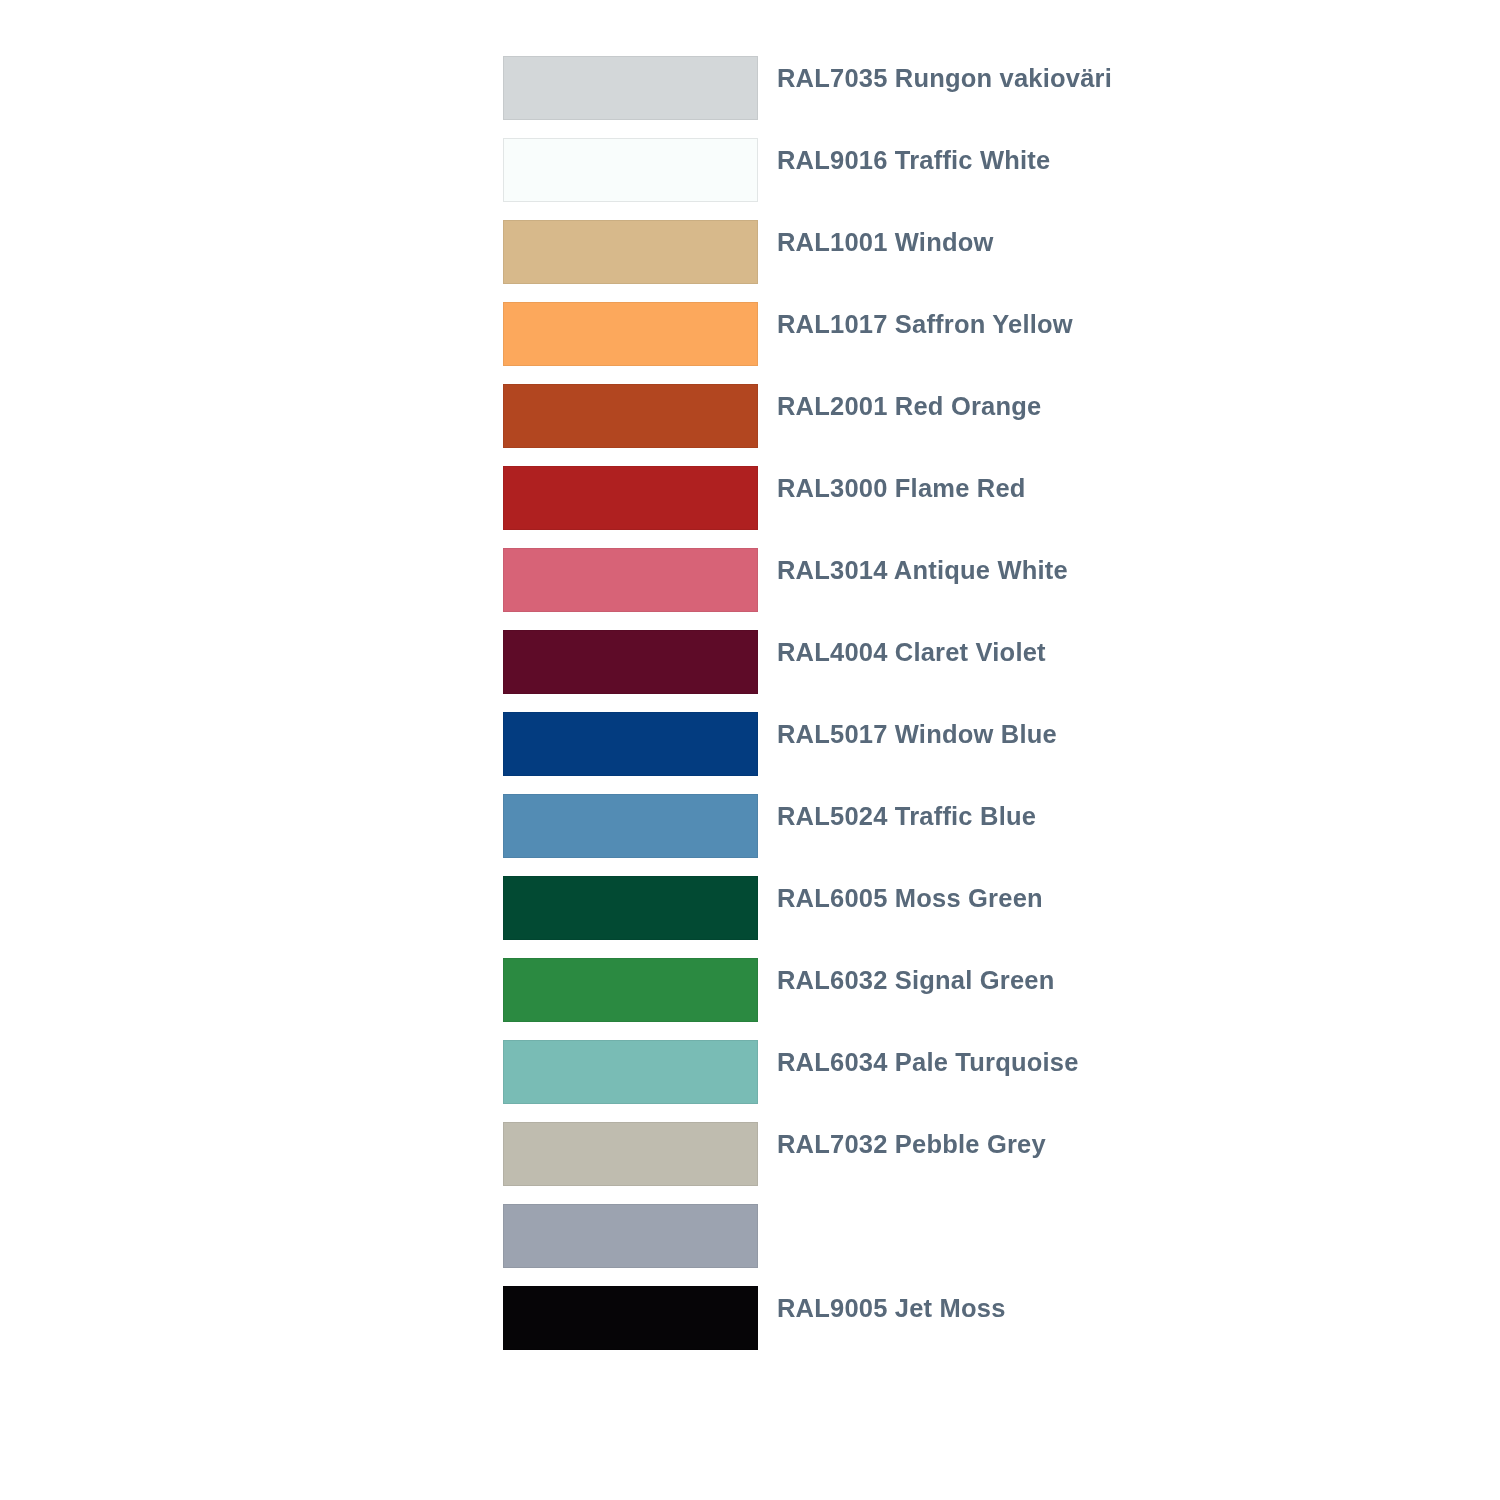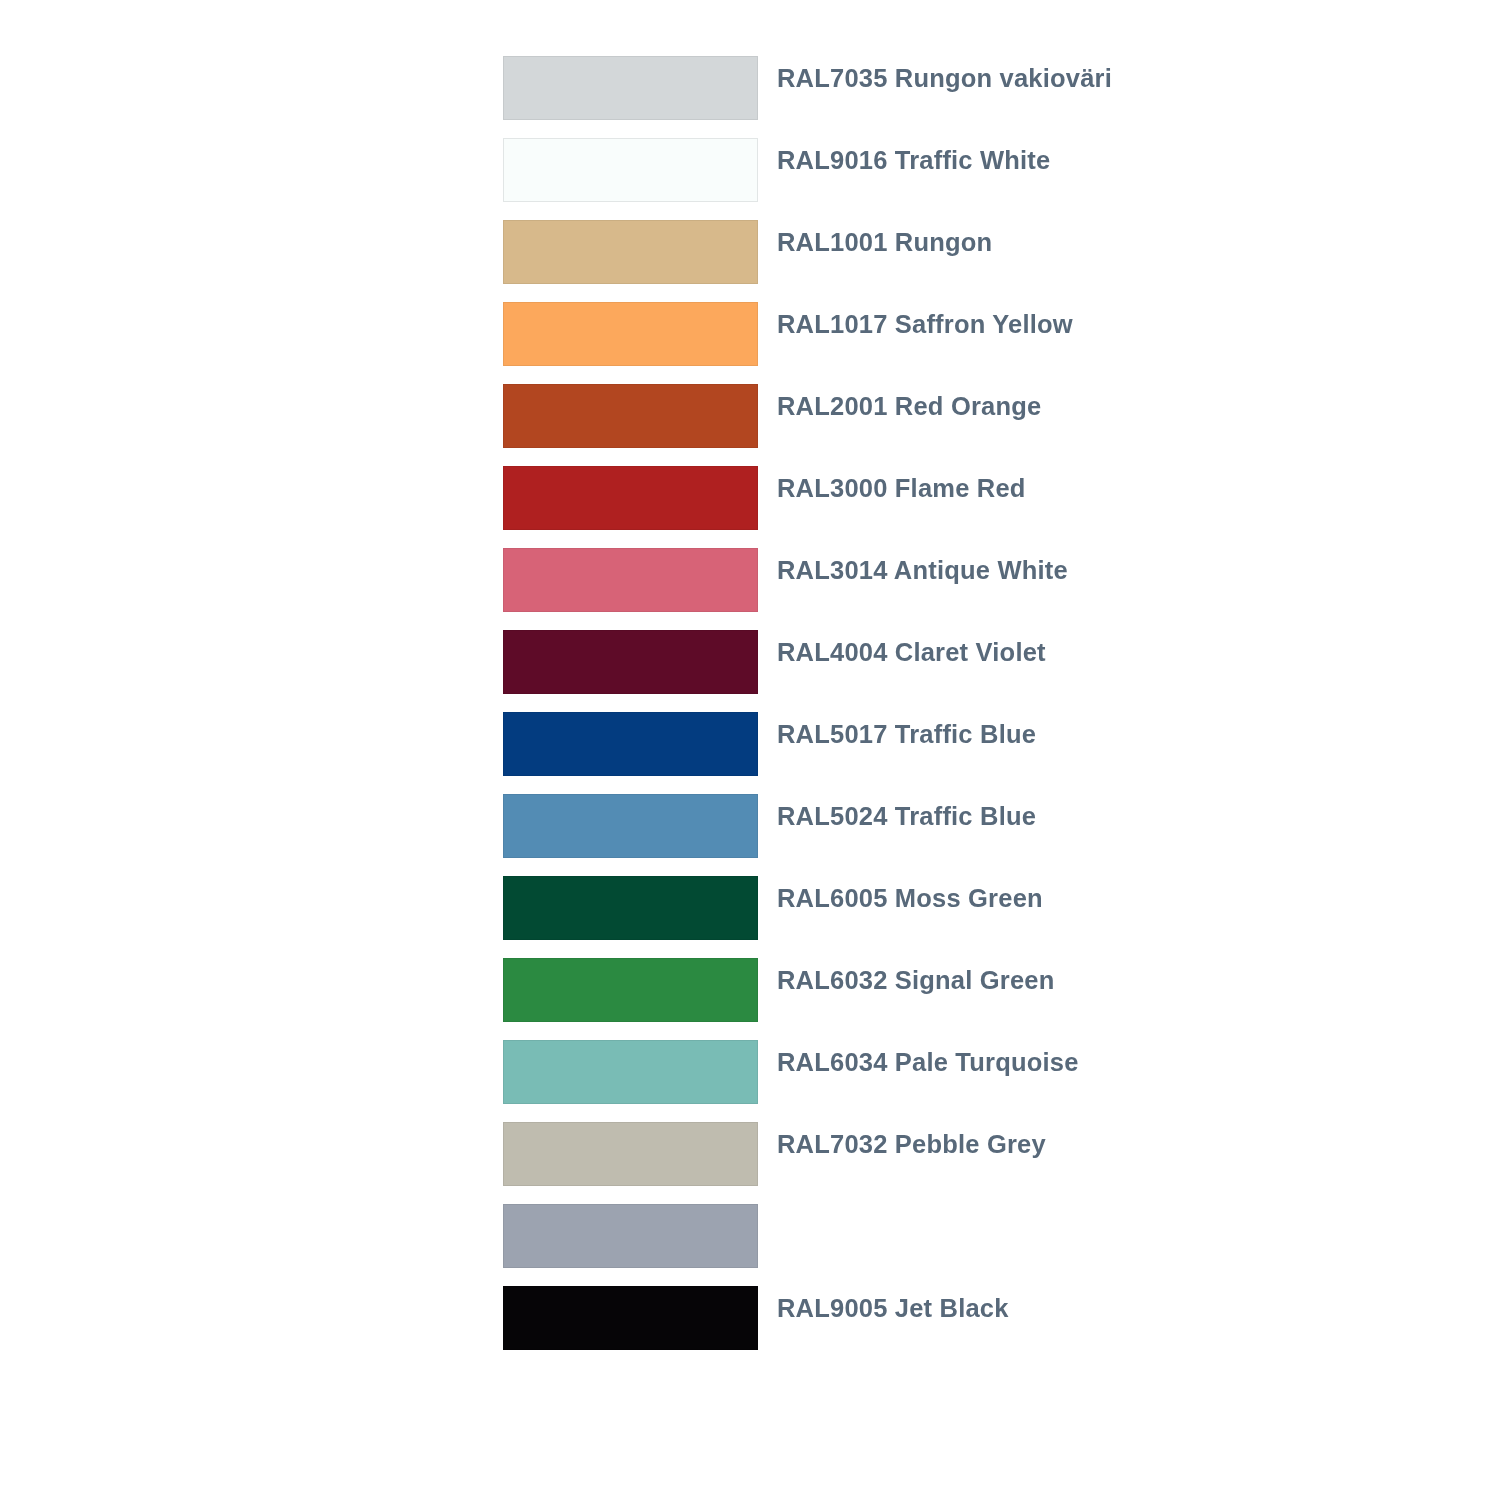--- a/index.html
+++ b/index.html
@@ -65,21 +65,21 @@
       <div class="swatch-row">
         <div class="swatch-chip" style="background-color: rgb(211, 215, 217);"></div>
         <div class="swatch-label">RAL7035 Rungon vakioväri</div>
       </div>
       <div class="swatch-row">
         <div class="swatch-chip light-edge" style="background-color: rgb(249, 253, 252);"></div>
         <div class="swatch-label">RAL9016 Traffic White</div>
       </div>
       <div class="swatch-row">
         <div class="swatch-chip" style="background-color: rgb(215, 185, 139);"></div>
-        <div class="swatch-label">RAL1001 Rungon</div>
+        <div class="swatch-label">RAL1001 Window</div>
       </div>
       <div class="swatch-row">
         <div class="swatch-chip" style="background-color: rgb(252, 168, 92);"></div>
         <div class="swatch-label">RAL1017 Saffron Yellow</div>
       </div>
       <div class="swatch-row">
         <div class="swatch-chip" style="background-color: rgb(178, 70, 32);"></div>
         <div class="swatch-label">RAL2001 Red Orange</div>
       </div>
       <div class="swatch-row">
@@ -89,21 +89,21 @@
       <div class="swatch-row">
         <div class="swatch-chip" style="background-color: rgb(215, 99, 119);"></div>
         <div class="swatch-label">RAL3014 Antique White</div>
       </div>
       <div class="swatch-row">
         <div class="swatch-chip" style="background-color: rgb(94, 11, 40);"></div>
         <div class="swatch-label">RAL4004 Claret Violet</div>
       </div>
       <div class="swatch-row">
         <div class="swatch-chip" style="background-color: rgb(3, 60, 128);"></div>
-        <div class="swatch-label">RAL5017 Traffic Blue</div>
+        <div class="swatch-label">RAL5017 Window Blue</div>
       </div>
       <div class="swatch-row">
         <div class="swatch-chip" style="background-color: rgb(83, 140, 180);"></div>
         <div class="swatch-label">RAL5024 Traffic Blue</div>
       </div>
       <div class="swatch-row">
         <div class="swatch-chip" style="background-color: rgb(2, 74, 51);"></div>
         <div class="swatch-label">RAL6005 Moss Green</div>
       </div>
       <div class="swatch-row">
@@ -116,16 +116,16 @@
       </div>
       <div class="swatch-row">
         <div class="swatch-chip" style="background-color: rgb(191, 188, 175);"></div>
         <div class="swatch-label">RAL7032 Pebble Grey</div>
       </div>
       <div class="swatch-row">
         <div class="swatch-chip" style="background-color: rgb(156, 163, 176);"></div>
       </div>
       <div class="swatch-row">
         <div class="swatch-chip" style="background-color: rgb(6, 5, 7);"></div>
-        <div class="swatch-label">RAL9005 Jet Black</div>
+        <div class="swatch-label">RAL9005 Jet Moss</div>
       </div>
     </div>
 </div>
 
 </body></html>

